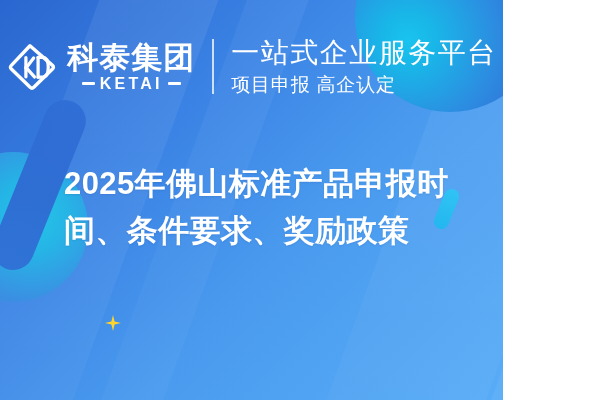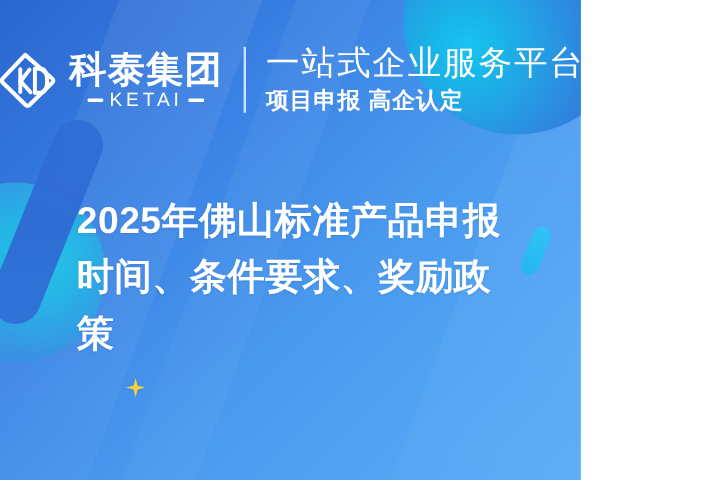--- a/index.html
+++ b/index.html
@@ -8,20 +8,21 @@
     background: #ffffff;
   }
   #banner {
     position: relative;
     width: 484px;
     height: 400px;
     overflow: hidden;
     background: linear-gradient(135deg, #2a66cf 0%, #3a82e4 32%, #4a9bef 60%, #58acf7 100%);
     font-family: "Liberation Sans", "DejaVu Sans", sans-serif;
     user-select: none;
+    padding-left: 19px;
   }
 
   
   .deco { position: absolute; pointer-events: none; }
 
   
   .blob-tr {
     width: 190px; height: 190px;
     right: -42px; top: -78px;
     border-radius: 50%;
@@ -96,21 +97,21 @@
     white-space: nowrap;
   }
   .logo-en-row {
     display: flex; align-items: center; gap: 5px;
     margin-top: 2px;
   }
   .dash { width: 13px; height: 3px; background: #ffffff; border-radius: 1px; }
   .logo-en {
     color: #ffffff;
     font-size: 16px;
-    font-weight: 400;
+    font-weight: 700;
     letter-spacing: 3.2px;
     line-height: 1;
     white-space: nowrap;
   }
 
   .divider {
     width: 2px;
     height: 55px;
     background: rgba(255,255,255,.75);
     flex: 0 0 auto;
@@ -121,21 +122,21 @@
     color: #ffffff;
     font-size: 28px;
     font-weight: 400;
     letter-spacing: 1.5px;
     line-height: 1.18;
     white-space: nowrap;
   }
   .tagline-sub {
     color: #ffffff;
     font-size: 19px;
-    font-weight: 700;
+    font-weight: 400;
     letter-spacing: .8px;
     line-height: 1.35;
     margin-top: 3px;
     white-space: nowrap;
   }
 
   
   .headline {
     position: absolute;
     left: 64px;

